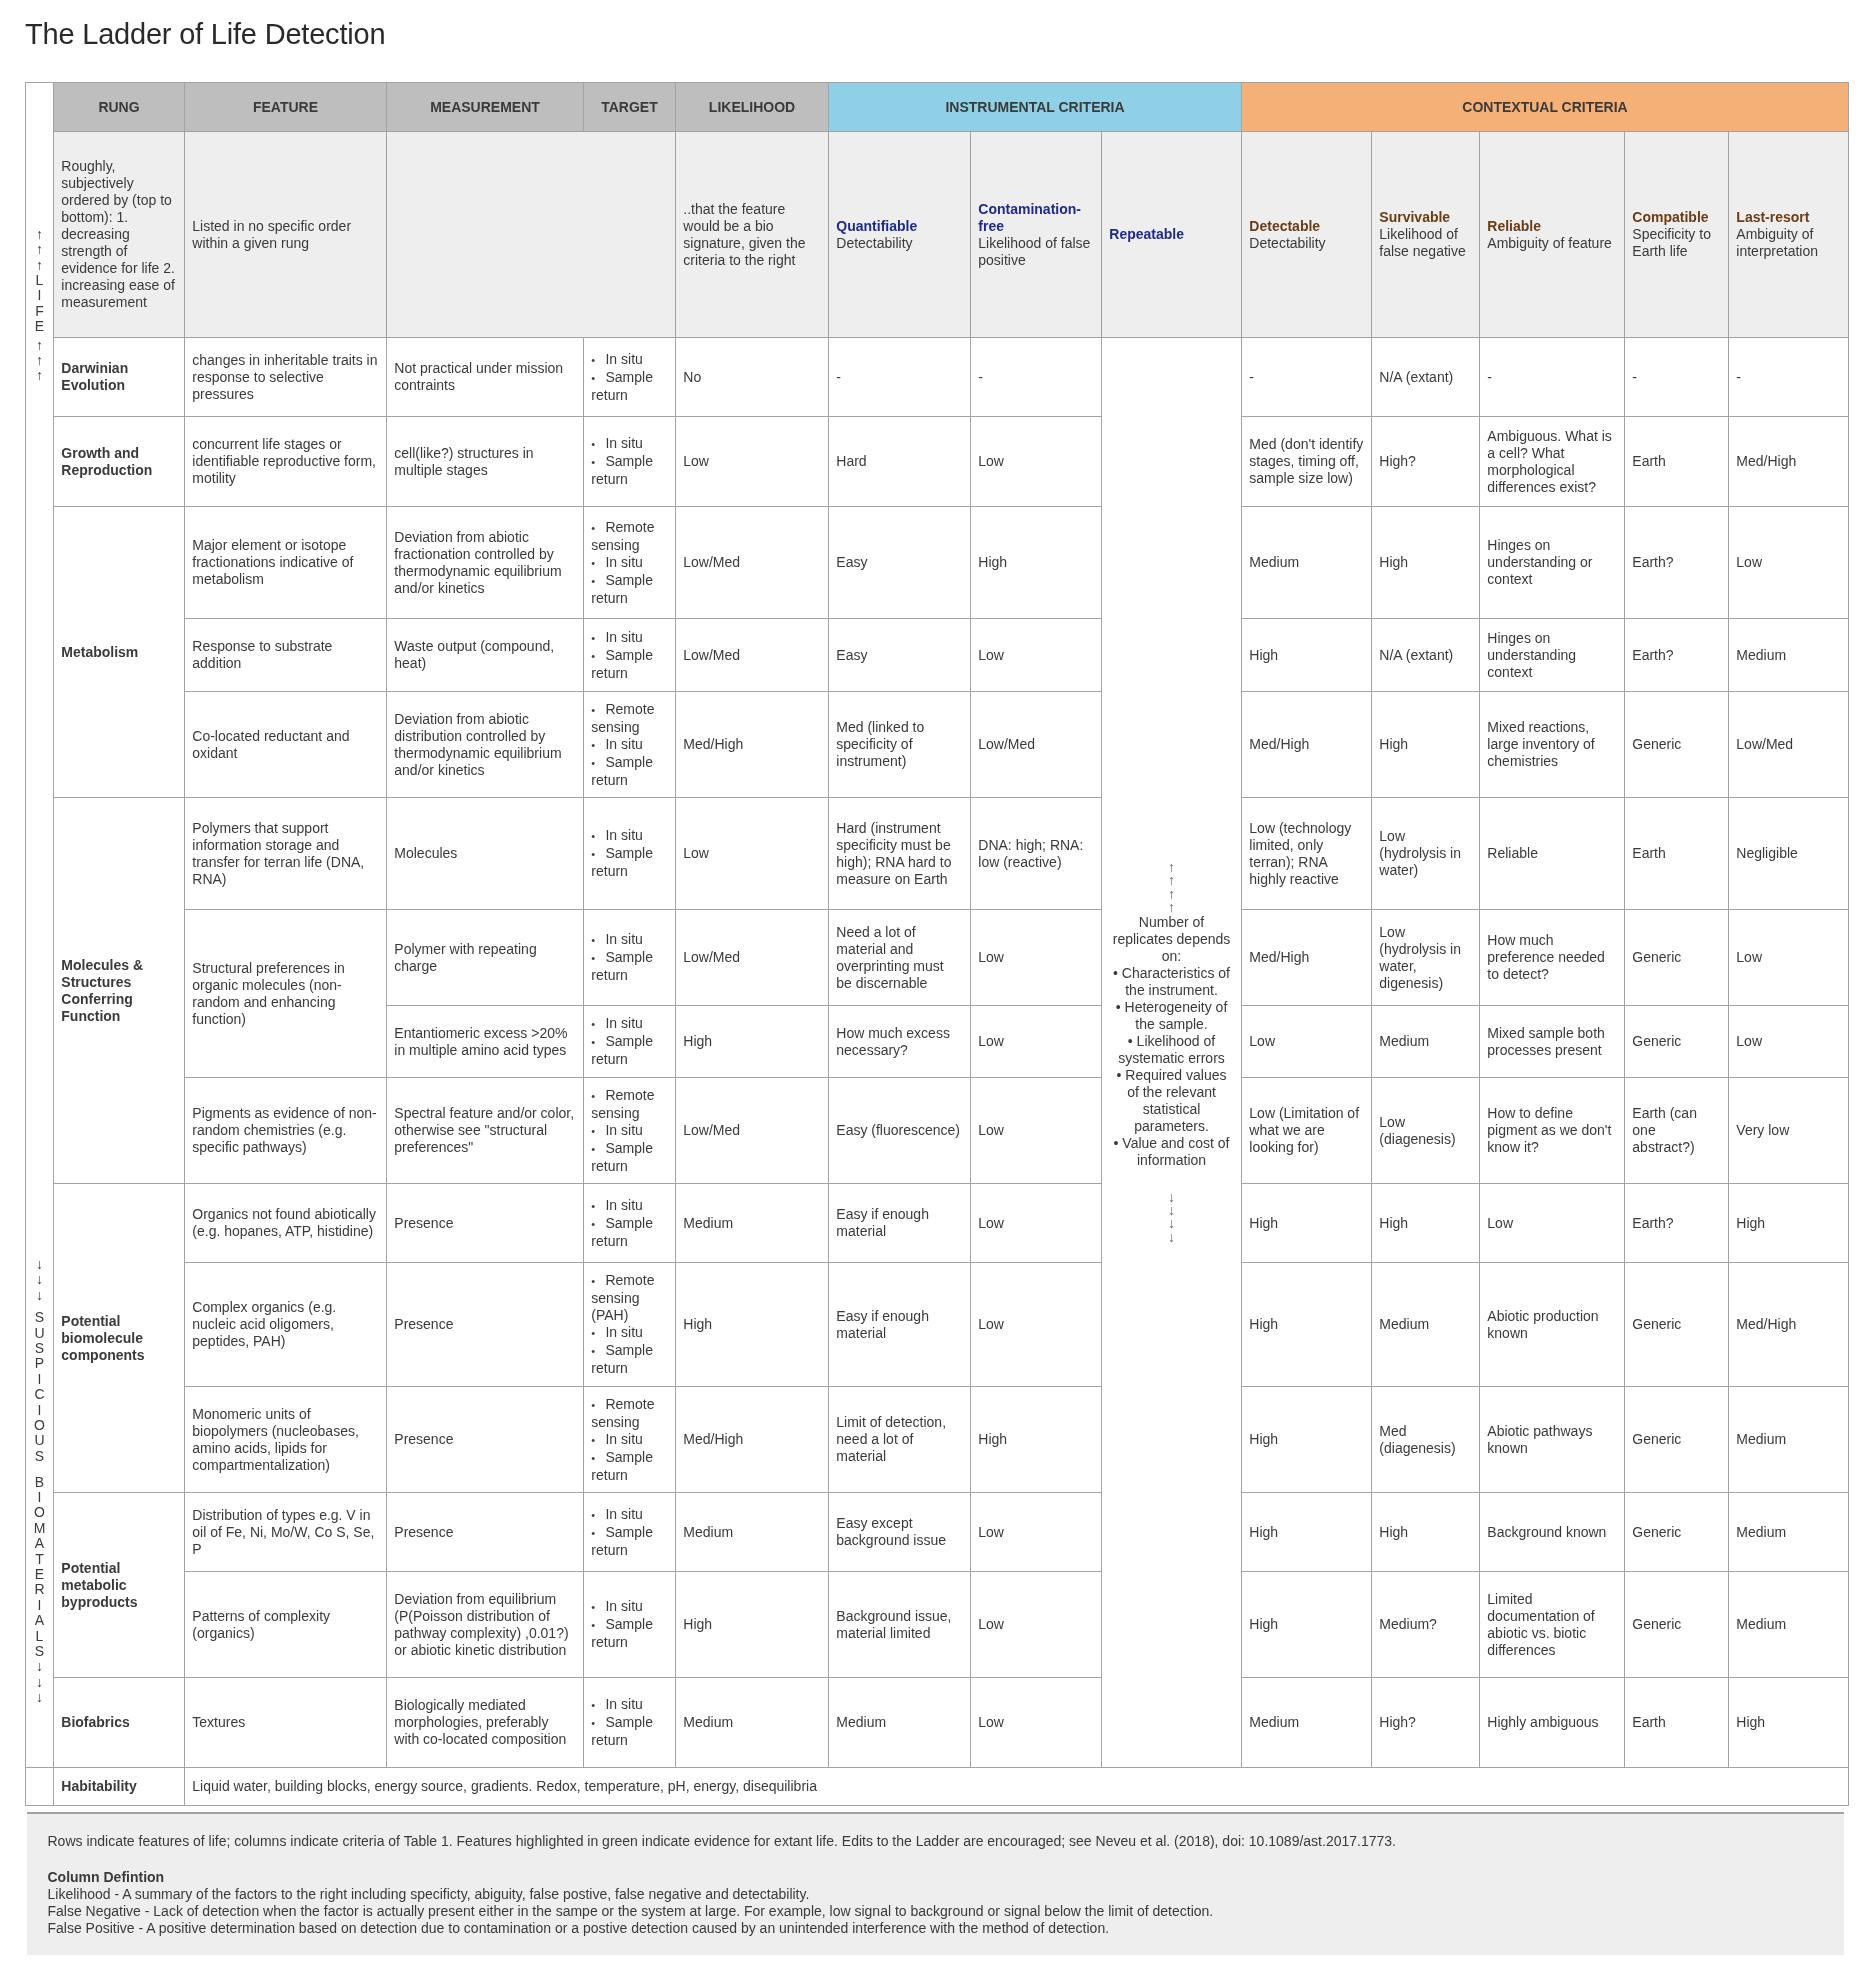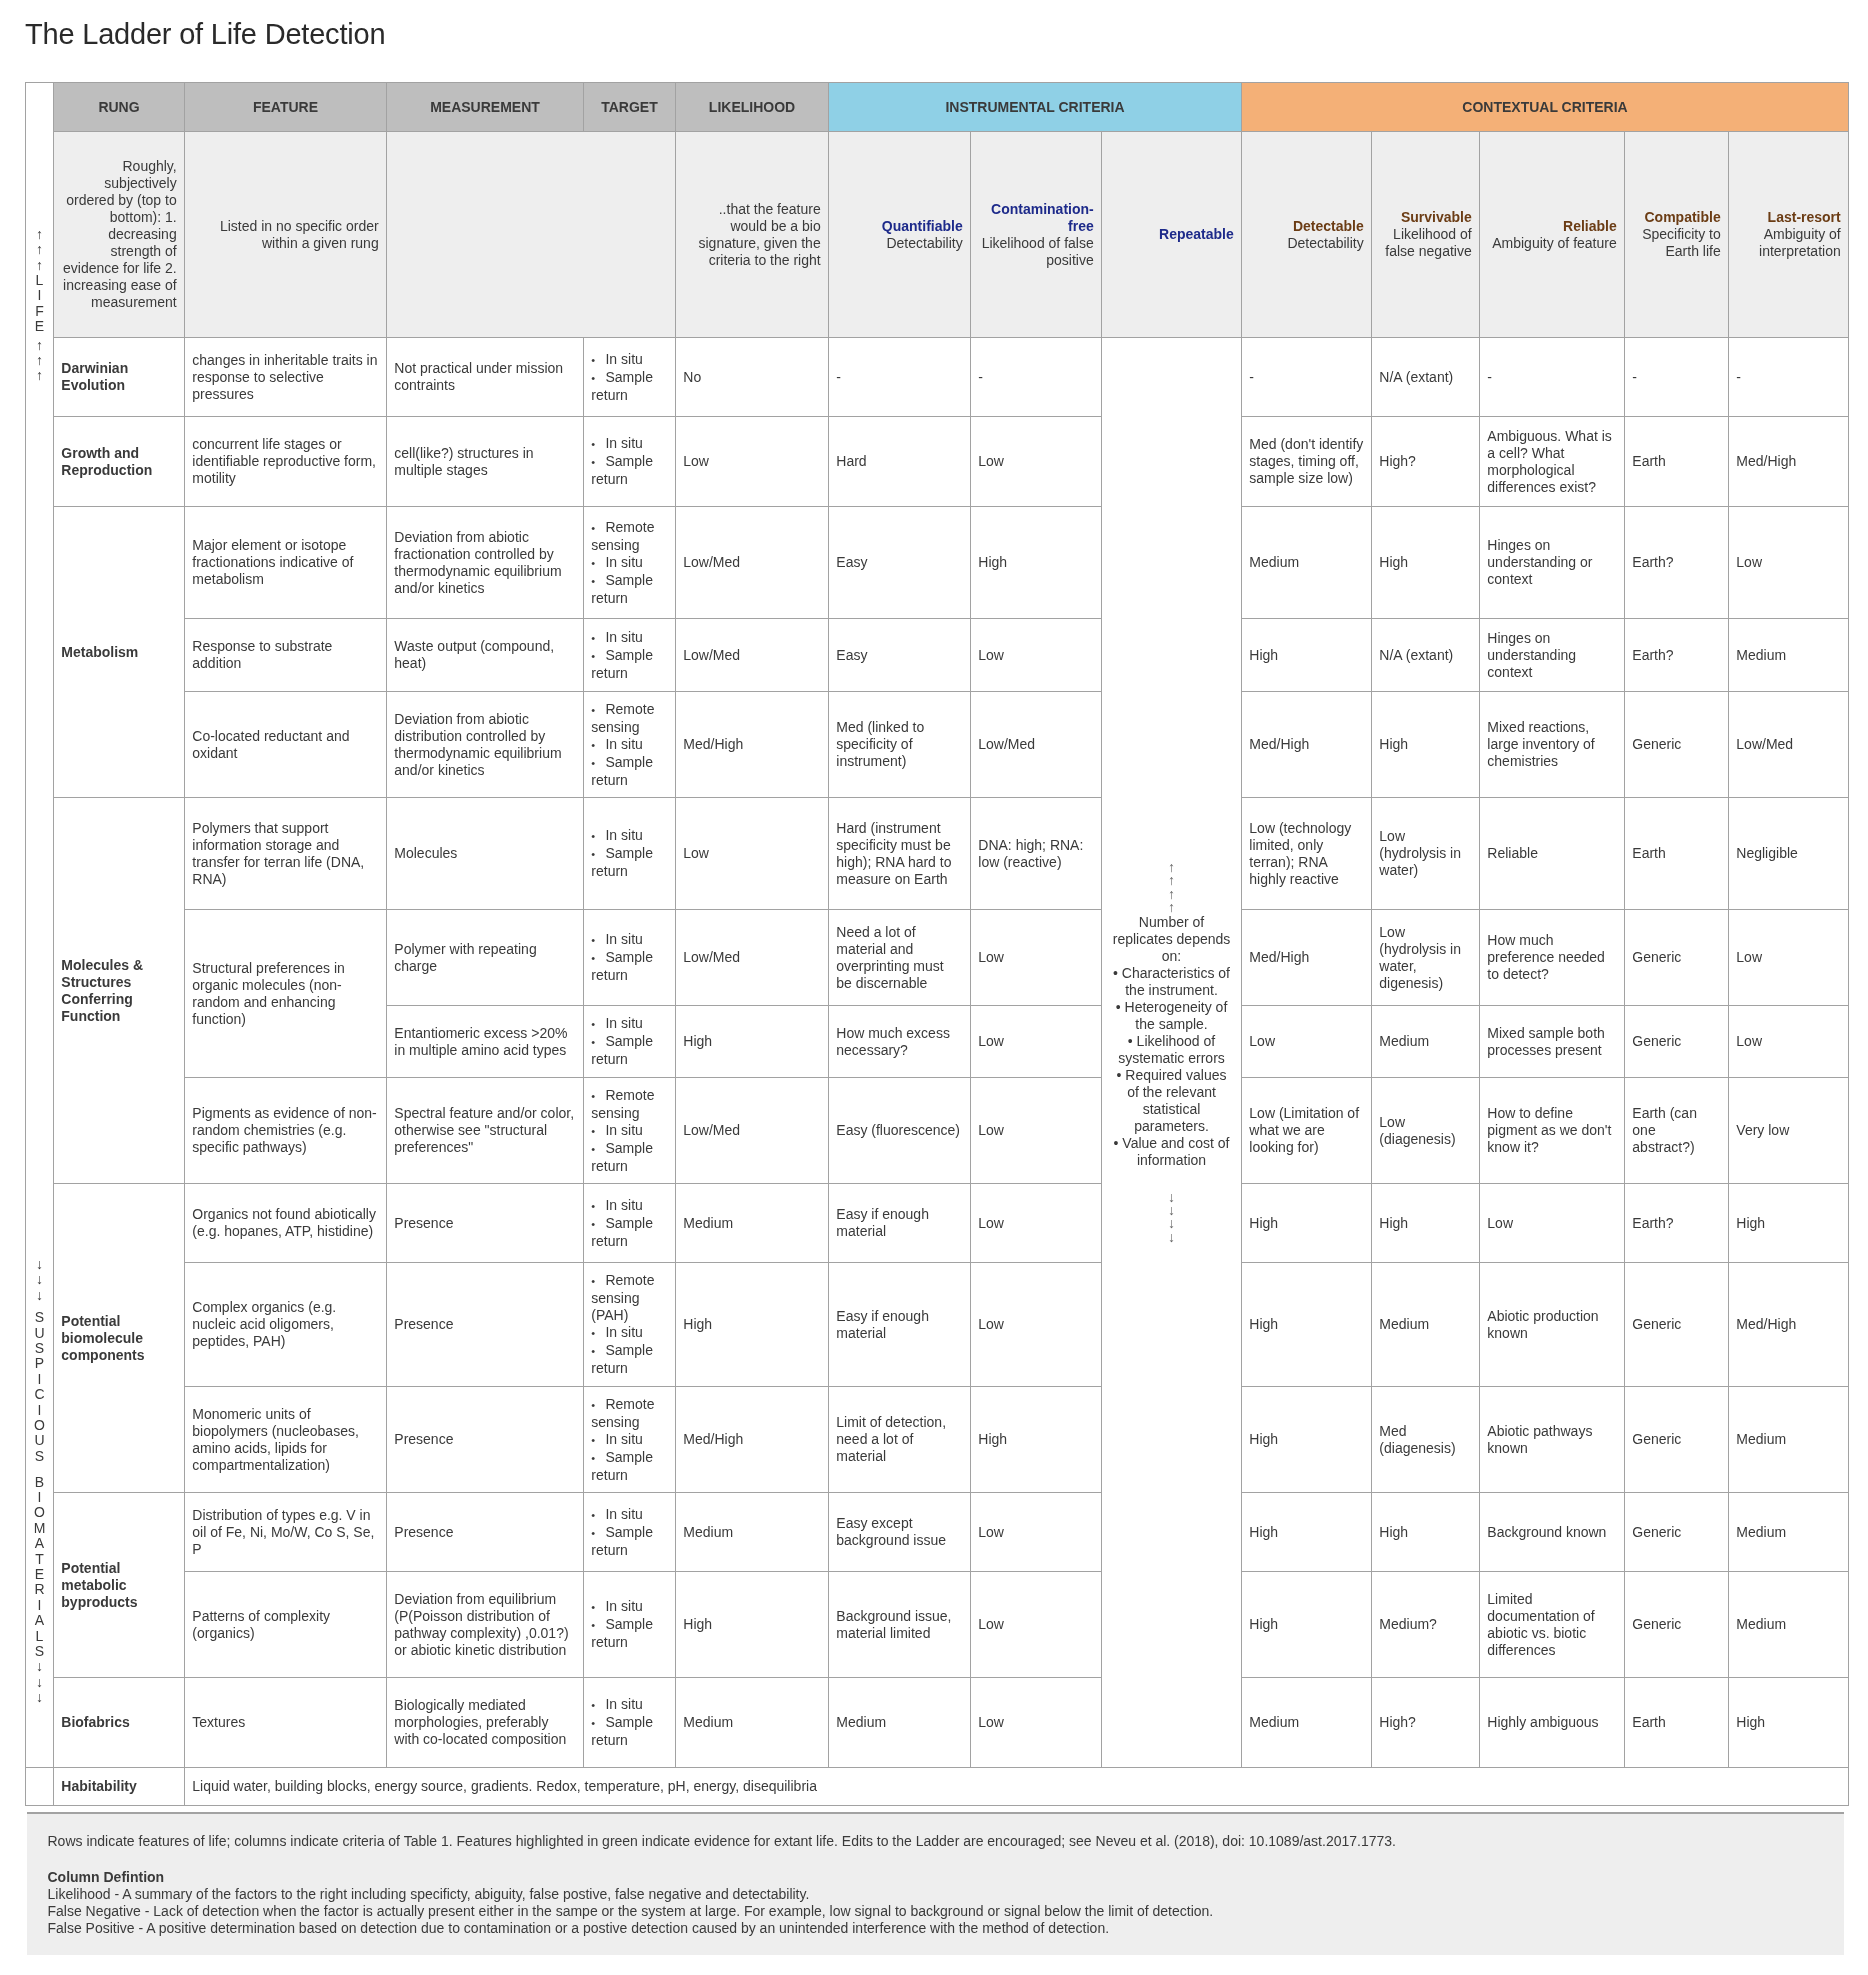--- a/index.html
+++ b/index.html
@@ -3,21 +3,21 @@
 <meta charset="utf-8">
 <style>
   html, body { margin: 0; padding: 0; background: #ffffff; }
   body { width: 1869px; height: 1975px; position: relative; font-family: "Liberation Sans", "DejaVu Sans", sans-serif; color: #3a3a3a; overflow: hidden; }
   #title { position: absolute; left: 25px; top: 17.6px; font-size: 29px; color: #2a2a2a; font-weight: 400; letter-spacing: -0.2px; }
   table.ladder { position: absolute; left: 25px; top: 82px; border-collapse: collapse; table-layout: fixed; width: 1821px; }
   table.ladder td, table.ladder th { border: 1.5px solid #a2a2a2; padding: 0 7.3px; vertical-align: middle; font-size: 14px; line-height: 17px; color: #3a3a3a; word-wrap: break-word; }
   th.hd { background: #bebebe; font-size: 17.6px; font-weight: 700; color: #3c3c3c; height: 48px; border-bottom: 2.9px solid #9a9a9a; }
   th.hd-instr { background: #8fd0e6; color: #1d2a8a; }
   th.hd-ctx { background: #f4b077; color: #5a3216; }
-  td.sub { background: #eeeeee; text-align: right; font-size: 14px; height: 205px; border-bottom: 2.9px solid #9a9a9a; }
+  td.sub { background: #eeeeee; text-align: left; font-size: 14px; height: 205px; border-bottom: 2.9px solid #9a9a9a; }
   td.sub .b-blue { color: #1d2a8a; font-weight: 700; display: block; }
   td.sub .b-brown { color: #6b3c14; font-weight: 700; display: block; }
   td.margin { background: #fff; width: 26.4px; padding: 0; text-align: center; border-left: none; font-size: 14.7px; color: #555; }
   td.margin .vert { display: flex; flex-direction: column; align-items: center; line-height: 15.4px; }
   td.rung { font-weight: 700; color: #2e2e2e; margin-top: 44px; }
   ul.tgt { list-style: none; margin: 0; padding: 0; }
   ul.tgt li::before { content: "•"; margin-right: 10.3px; font-size: 11px; }
   td.rep { text-align: center; vertical-align: middle; background: #fff; font-size: 14px; line-height: 17px; }
   td.rep .arrows { display: flex; flex-direction: column; align-items: center; line-height: 13.2px; color: #666; }
   td.rep .bul::before { content: "•  "; }

